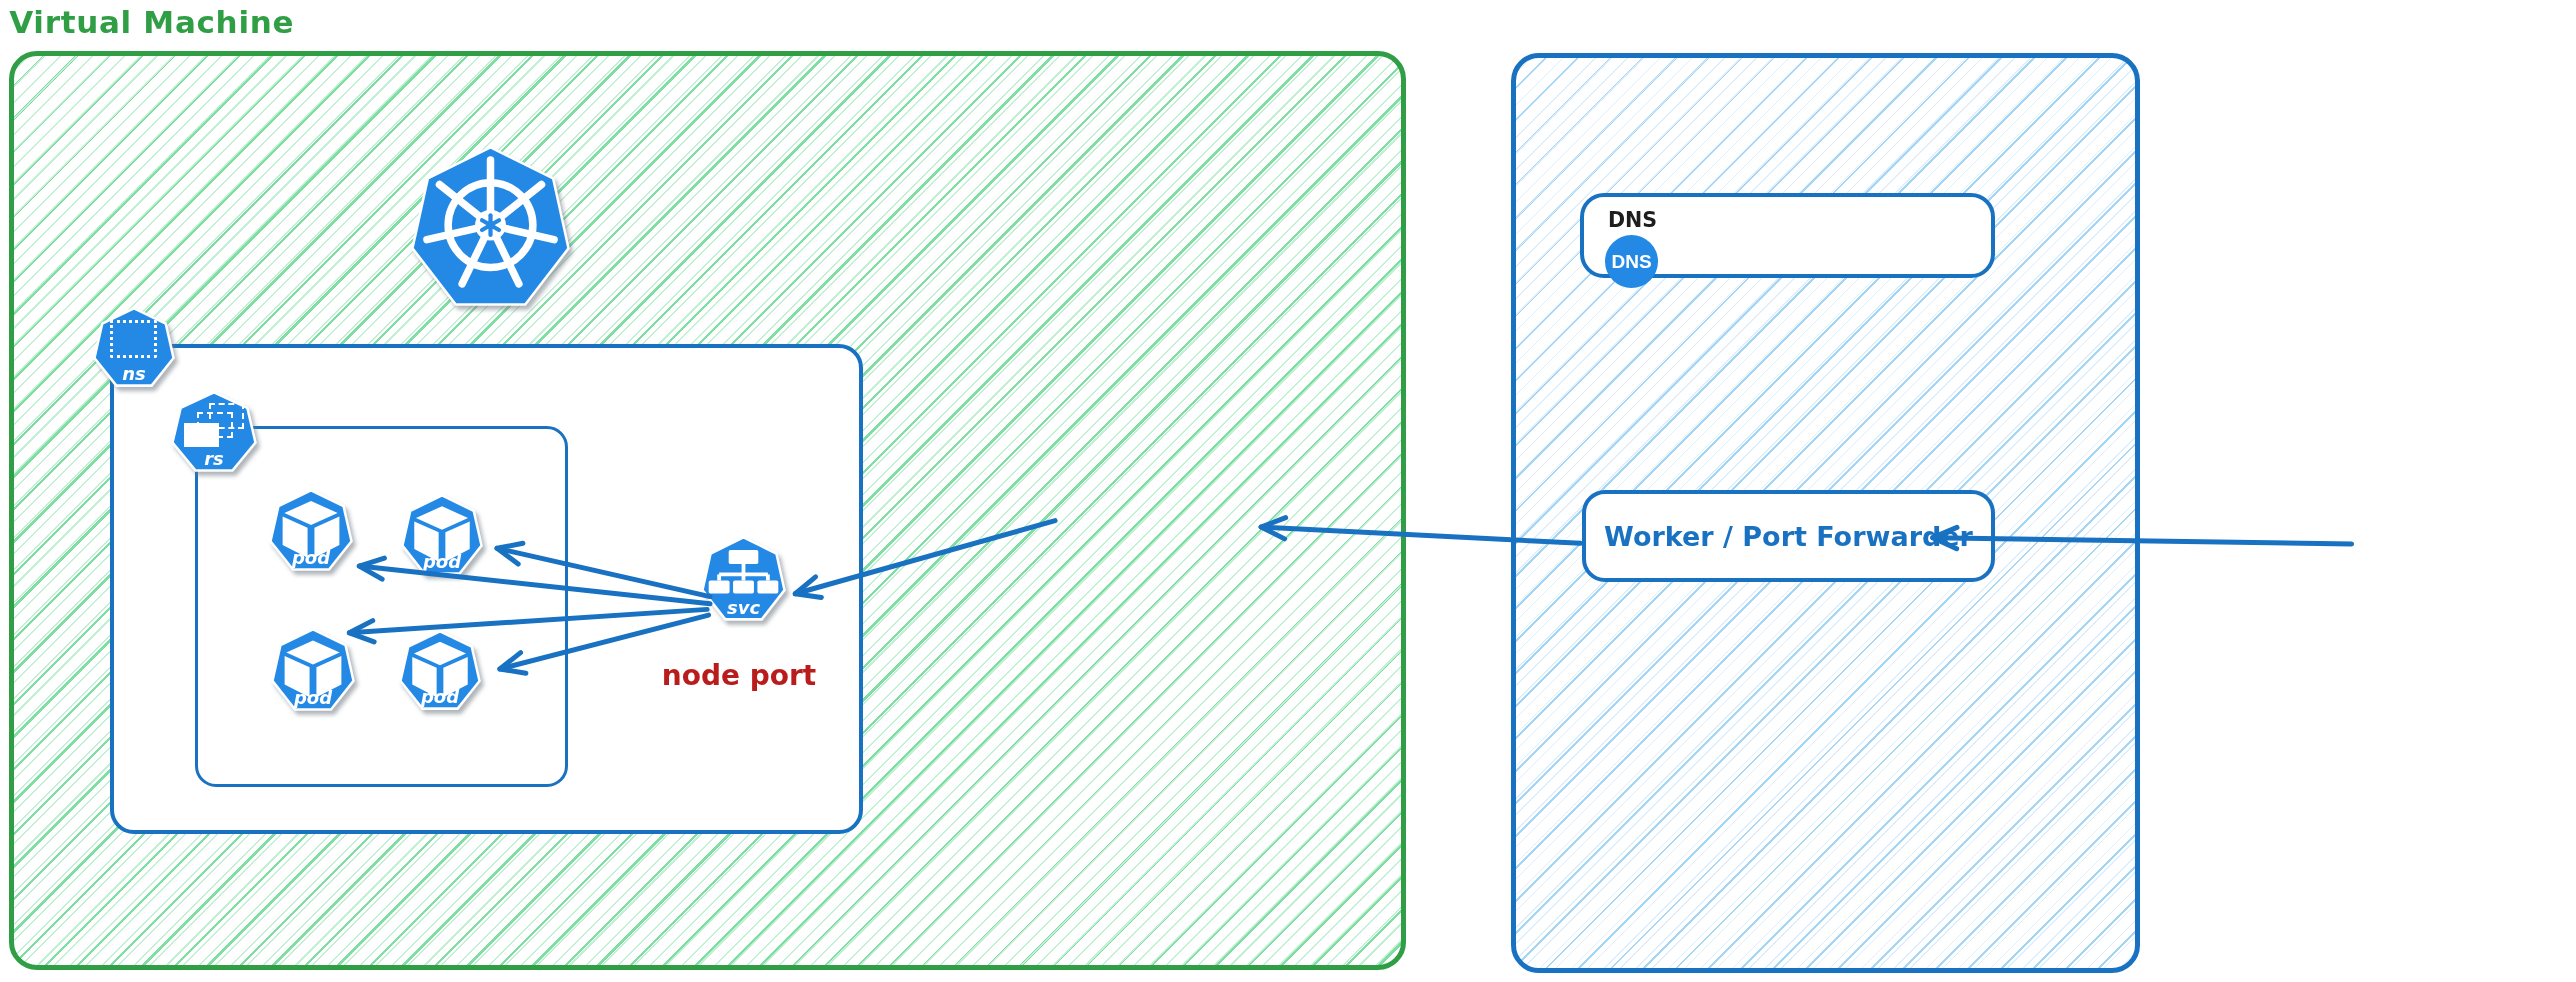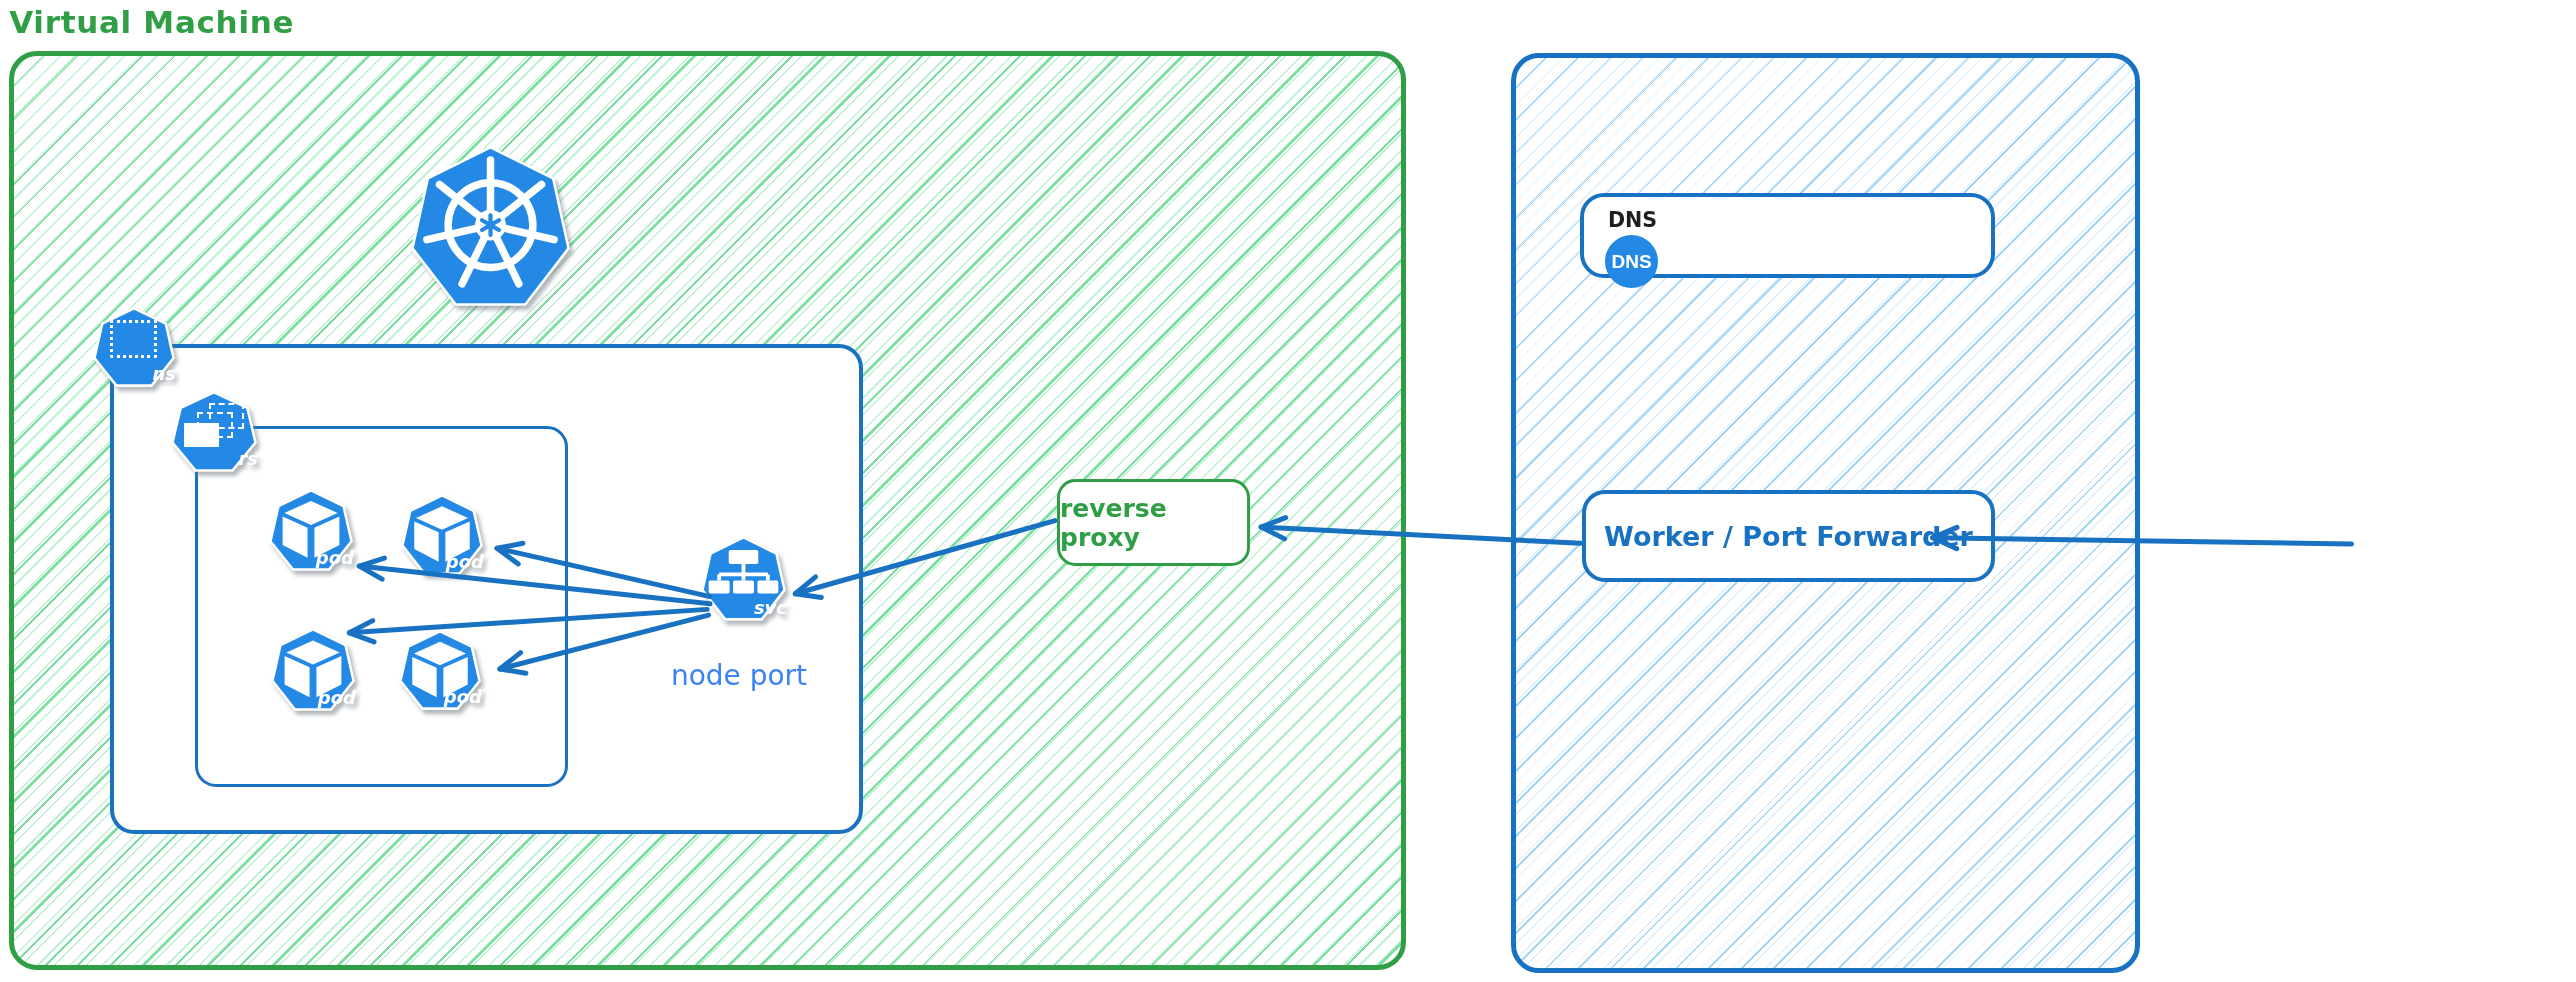--- a/index.html
+++ b/index.html
@@ -63,32 +63,32 @@
   
   .hepta{
     position:absolute;
     --hep:polygon(50% 0%, 89.1% 18.8%, 98.7% 61.1%, 71.7% 95.1%, 28.3% 95.1%, 1.3% 61.1%, 10.9% 18.8%);
     filter:drop-shadow(3.6px 4.3px 2.1px rgba(110,118,128,.55));
   }
   .hepta .rim{position:absolute;inset:0;background:#ffffff;clip-path:var(--hep);}
   .hepta .fill{position:absolute;inset:2.8px;background:#2389e5;clip-path:var(--hep);}
   .hepta svg.glyph{position:absolute;inset:0;width:100%;height:100%;}
   .hepta .iclabel{
-    position:absolute;left:0;right:0;bottom:8%;text-align:right;
+    position:absolute;left:0;right:0;bottom:8%;text-align:center;
     color:#ffffff;font-size:18px;font-weight:600;font-style:italic;
   }
   
   .ns-square{position:absolute;left:21%;top:16%;width:49%;height:38%;border:3.6px dotted #ffffff;border-radius:2.1px;}
   
   .rs-dash2{position:absolute;left:44%;top:14%;width:36%;height:26%;border:2.8px dashed #ffffff;}
   .rs-dash1{position:absolute;left:31%;top:25%;width:36%;height:26%;border:2.8px dashed #ffffff;}
   .rs-solid{position:absolute;left:16%;top:38%;width:40%;height:28%;background:#ffffff;}
   #node-port{
     position:absolute;left:650px;top:659px;width:178px;text-align:center;
-    color:#3b82f6;font-size:28px;font-weight:400;
+    color:#b91c1c;font-size:28px;font-weight:700;
   }
   
   #arrows{position:absolute;left:0;top:0;pointer-events:none;}
   #arrows line{stroke:#1971c2;stroke-width:7;stroke-linecap:round;}
 </style>
 </head>
 <body>
 
 <div id="canvas">
 
@@ -194,23 +194,20 @@
         <path d="M78 43 L78 50"></path>
       </g>
       <rect x="10" y="50" width="24" height="15" rx="2" fill="#ffffff"></rect>
       <rect x="38" y="50" width="24" height="15" rx="2" fill="#ffffff"></rect>
       <rect x="66" y="50" width="24" height="15" rx="2" fill="#ffffff"></rect>
     </svg>
     <div class="iclabel">svc</div>
   </div>
   <div id="node-port">node port</div>
 
-  <div class="white-box" id="rp-box">
-    <span class="lbl">reverse proxy</span>
-  </div>
 
   <div class="white-box" id="dns-box">
     <span id="dns-tag">DNS</span>
     <div id="dns-circle">
       <span>DNS</span>
     </div>
   </div>
 
   <div class="white-box" id="worker-box">
     <span class="lbl">Worker / Port Forwarder</span>

